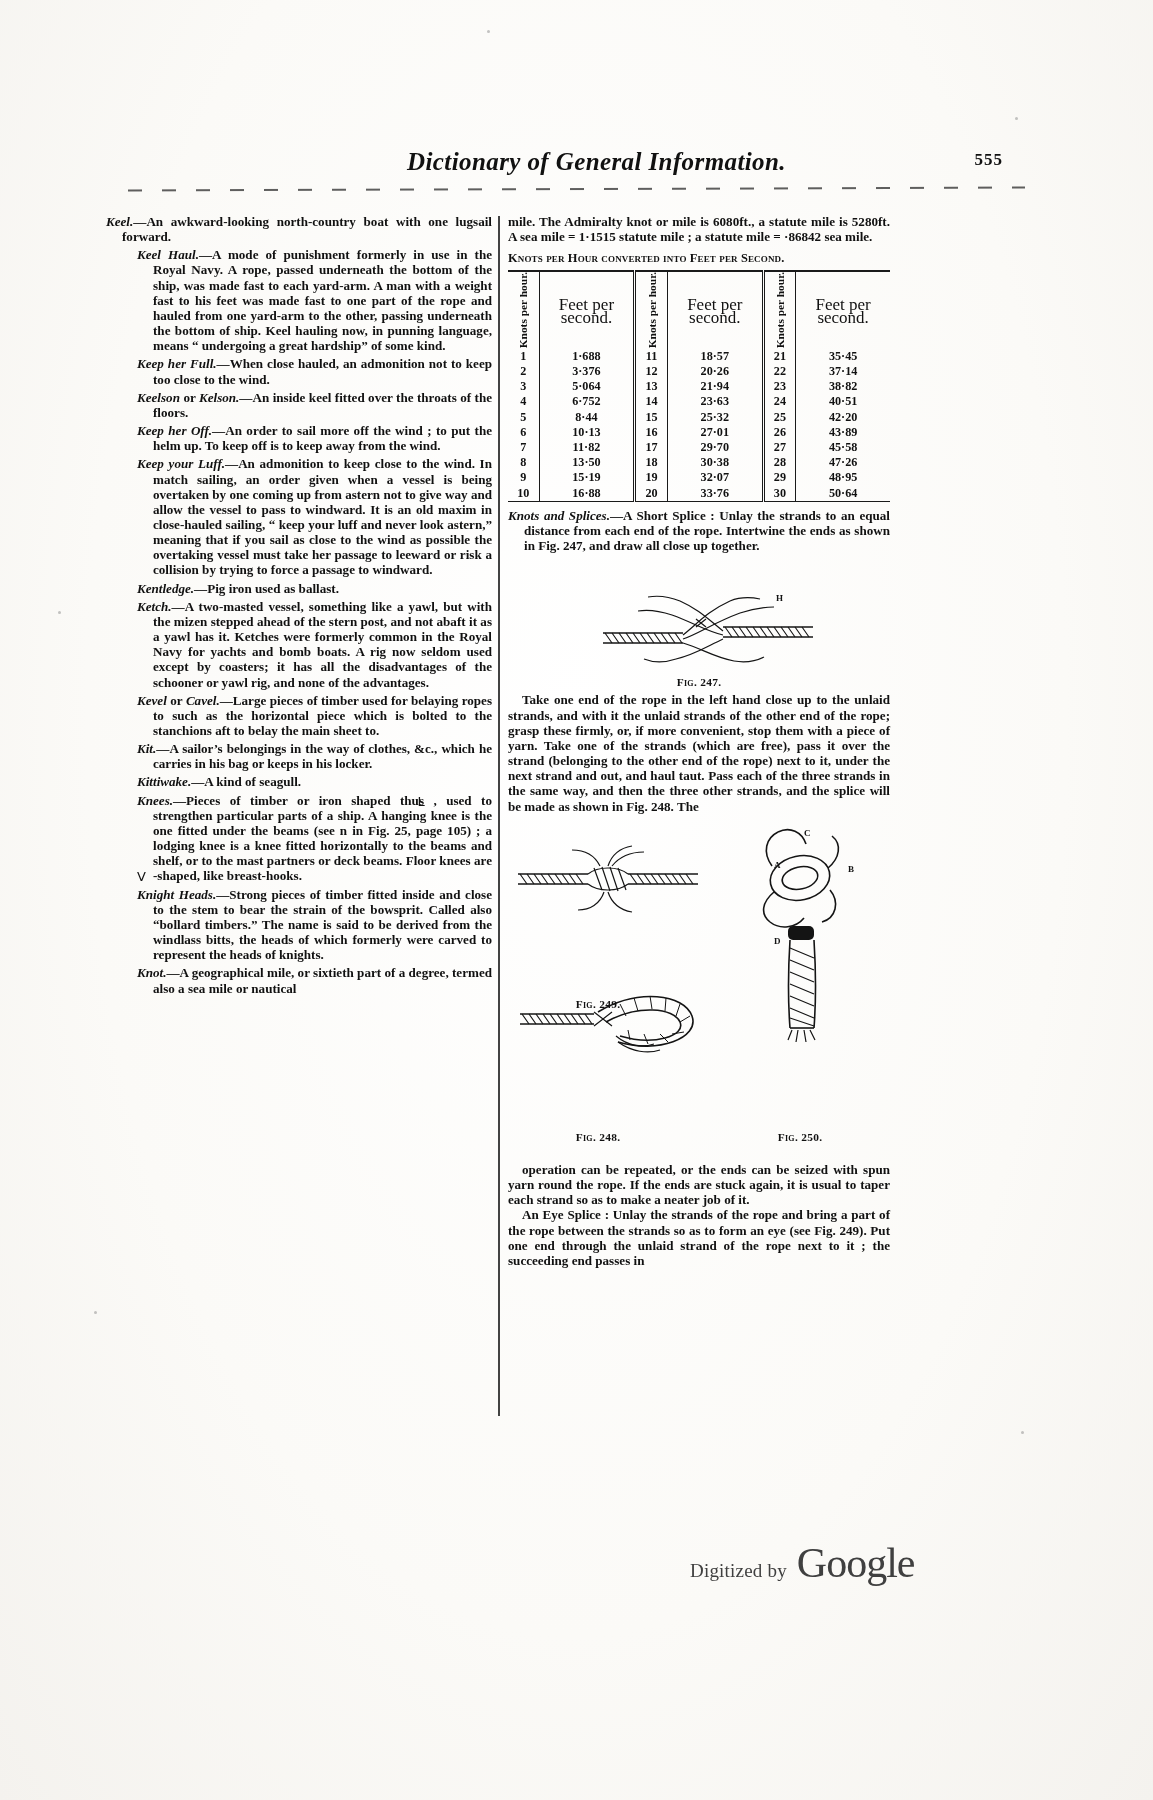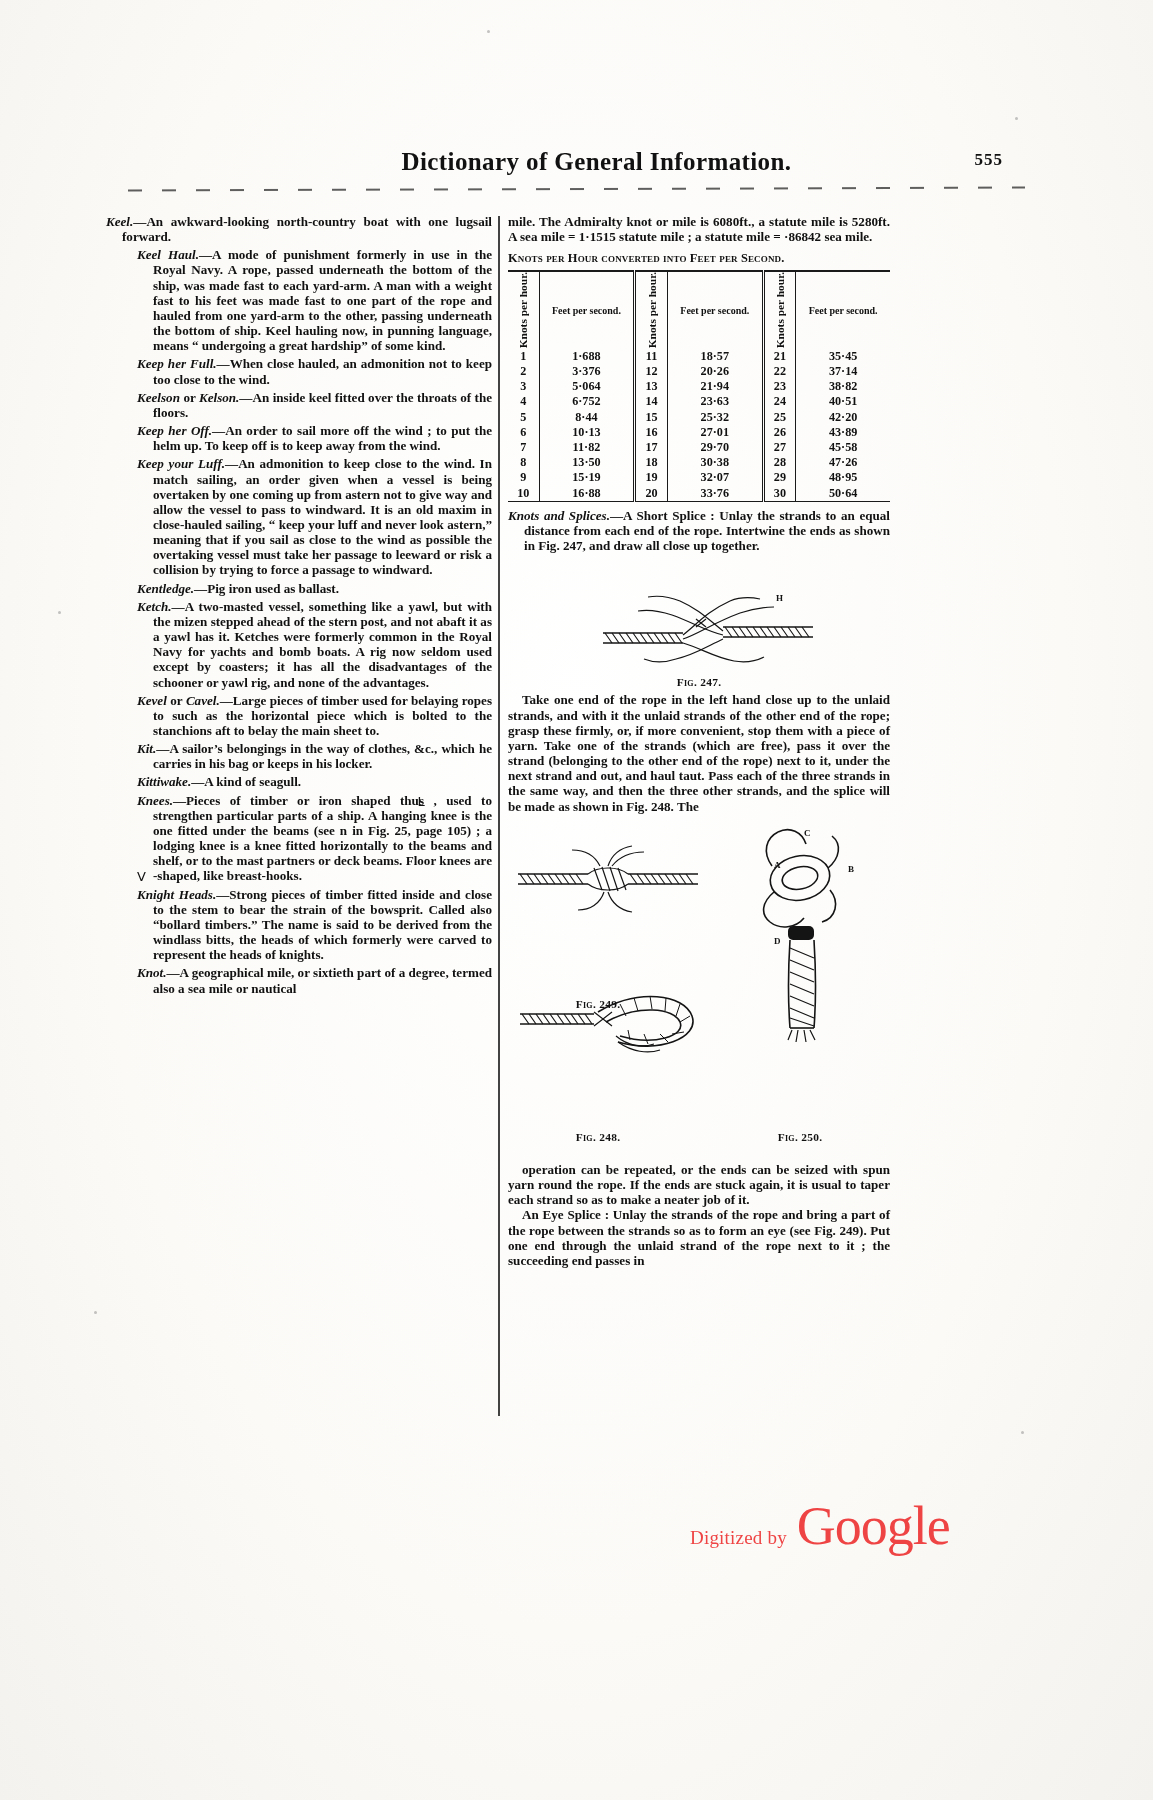--- a/index.html
+++ b/index.html
@@ -19,20 +19,21 @@
   }
   .speck{position:absolute;background:#8a8a8a;border-radius:50%;opacity:.5;}
 
   
   .header{
     position:absolute;left:0;right:0;top:148px;height:46px;
   }
   .header-title{
     position:absolute;left:0;right:0;top:0;
     text-align:center;
+    font-style:italic;
     font-weight:bold;
     font-size:25px;
     letter-spacing:.4px;
     font-family:"Liberation Serif", serif;
     padding-left:40px;
   }
   .page-number{
     position:absolute;right:150px;top:2px;
     font-weight:bold;font-size:17px;
     font-family:"Liberation Serif", serif;
@@ -116,21 +117,21 @@
     writing-mode:vertical-rl;
     transform:rotate(180deg);
     font-size:11.4px;
     font-weight:bold;
     line-height:12px;
     text-align:center;
     white-space:nowrap;
     margin:0 auto;
   }
   .hdr-plain{
-    font-size:10px;font-weight:bold;line-height:13px;height:64px;
+    font-size:17px;font-weight:normal;line-height:13px;height:64px;
     width:92px;
   }
   td.num{height:15.2px;line-height:15.2px;}
   td.kn{width:30px;}
   td.fps{width:92px;}
 
   
   .fig-wrap{position:relative;margin:8px 0 2px 0;text-indent:0;}
   .fig-cap{
     text-align:center;font-size:11.4px;font-variant:small-caps;
@@ -139,26 +140,26 @@
   .fig-row{display:flex;justify-content:space-between;align-items:flex-end;}
   svg{display:block;}
   .rope{fill:none;stroke:#141414;stroke-width:1.6;}
   .ropeL{fill:none;stroke:#141414;stroke-width:1.2;}
   .lbl{font-size:9px;font-weight:bold;font-family:"Liberation Serif",serif;fill:#141414;}
 
   
   .g-footer{
     position:absolute;left:690px;top:1495px;
     font-family:"Liberation Serif", serif;
-    color:#ef4444;
+    color:#404040;
     display:flex;align-items:baseline;gap:10px;
     user-select:none;
   }
   .g-dig{font-size:19px;letter-spacing:.2px;}
-  .g-word{font-size:54px;letter-spacing:-1px;font-family:"Liberation Serif",serif;}
+  .g-word{font-size:42px;letter-spacing:-1px;font-family:"Liberation Serif",serif;margin-top:44px;}
 </style>
 </head>
 <body>
 
 <div class="page"></div>
 
 <div class="speck" style="left:487px;top:30px;width:3px;height:3px;"></div>
 <div class="speck" style="left:1015px;top:117px;width:3px;height:3px;"></div>
 <div class="speck" style="left:58px;top:611px;width:3px;height:3px;"></div>
 <div class="speck" style="left:94px;top:1311px;width:3px;height:3px;"></div>

